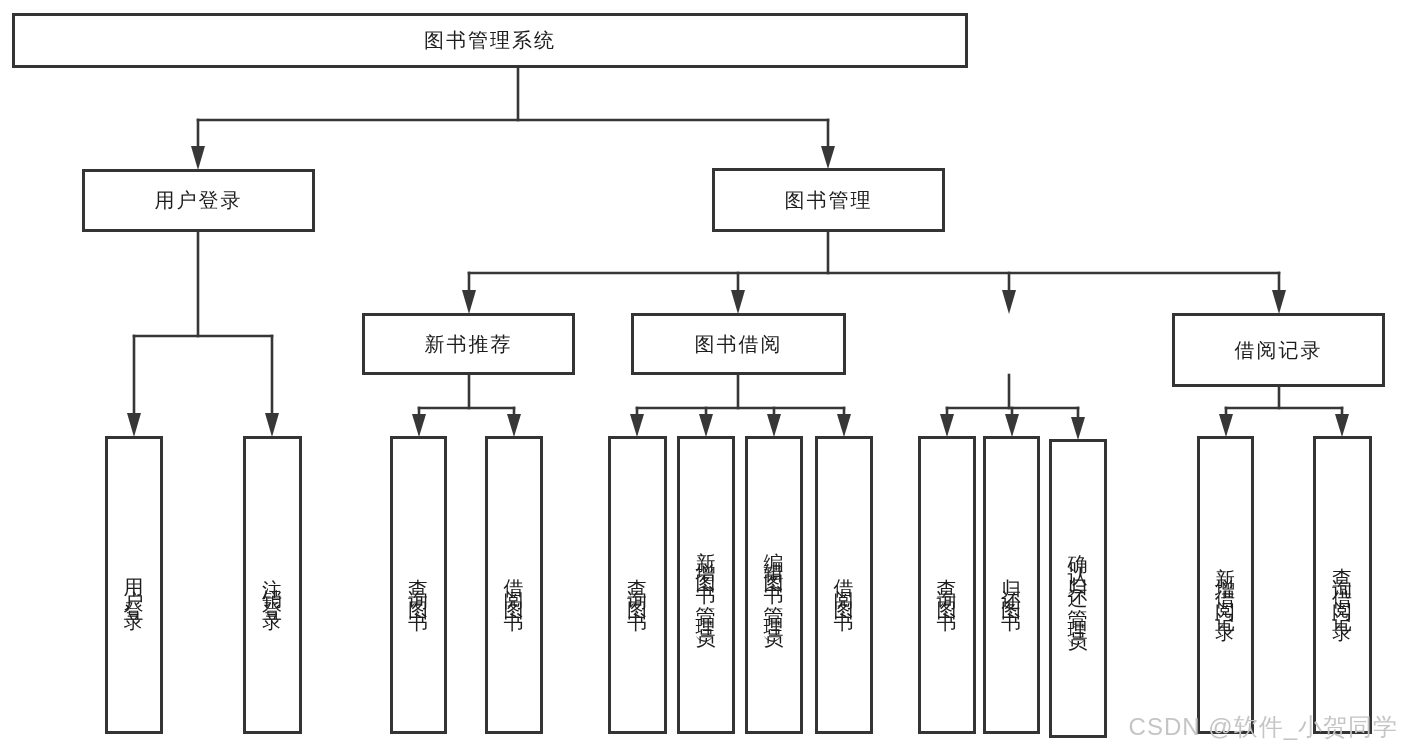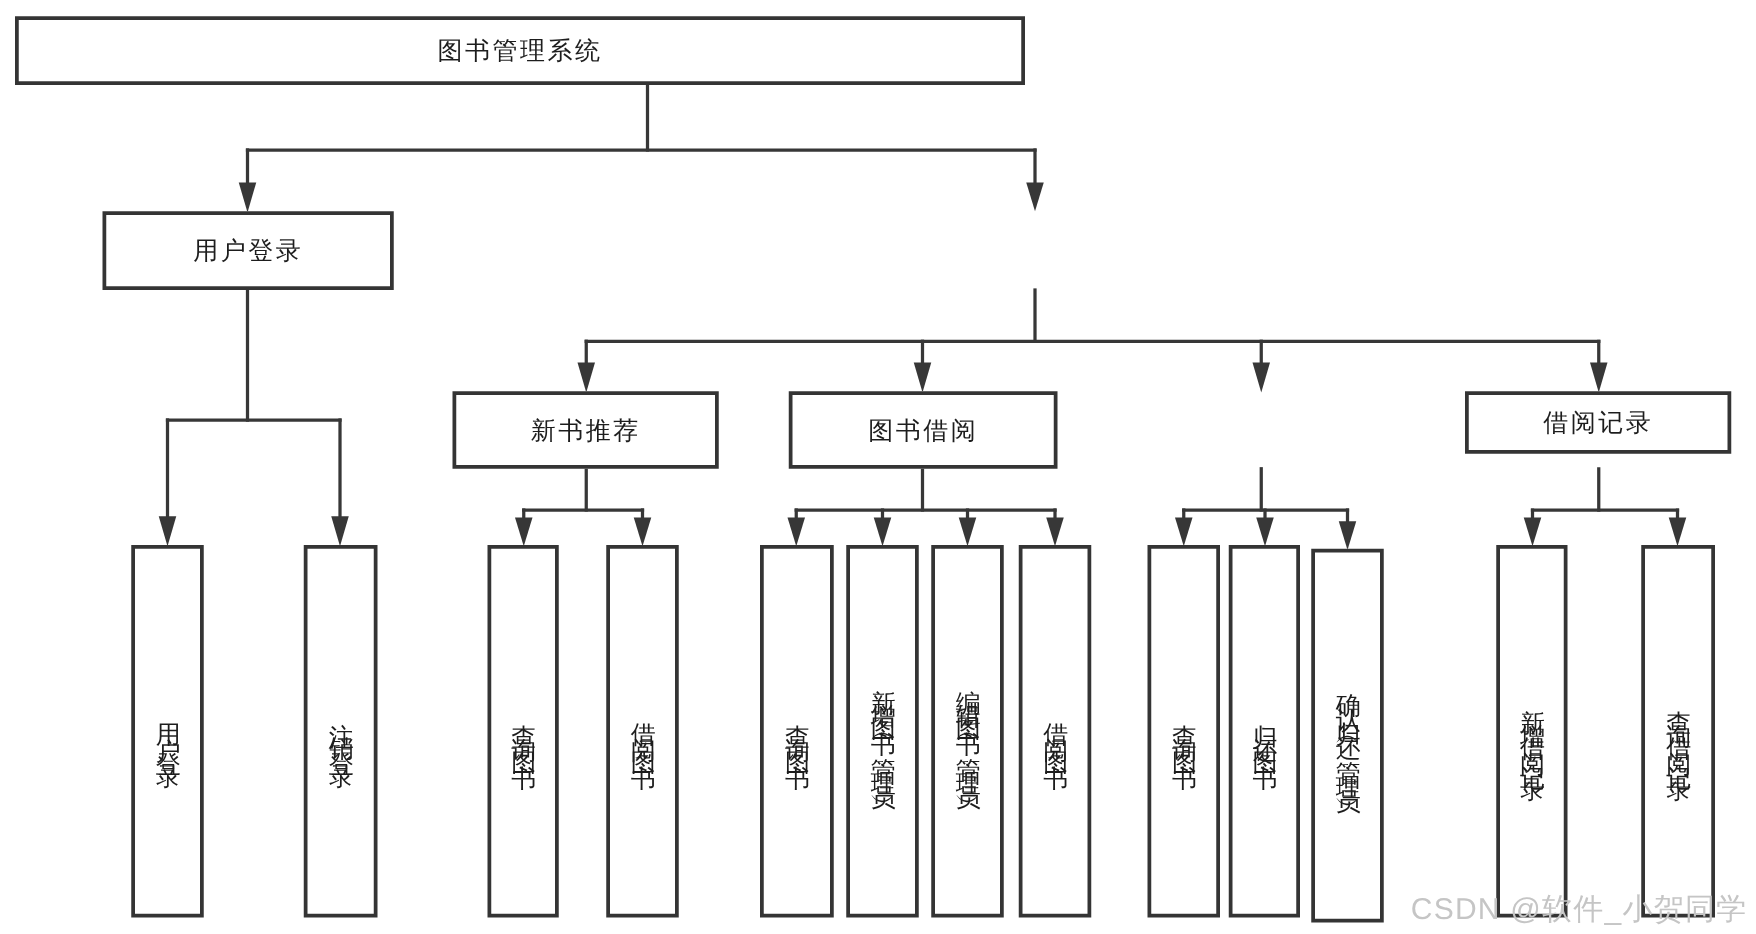--- a/index.html
+++ b/index.html
@@ -85,35 +85,38 @@
       <polygon points="767,414 781,414 774,437"></polygon>
       <polygon points="837,414 851,414 844,437"></polygon>
       <polygon points="940,414 954,414 947,437"></polygon>
       <polygon points="1005,414 1019,414 1012,437"></polygon>
       <polygon points="1071,417 1085,417 1078,440"></polygon>
       <polygon points="1219,414 1233,414 1226,437"></polygon>
       <polygon points="1335,414 1349,414 1342,437"></polygon>
     </g>
   </svg>
 
-  <div class="box" style="left:12px;top:13px;width:808px;height:55px">
+  <div class="box" style="left:12px;top:13px;width:956px;height:55px">
     <span class="lbl">图书管理系统</span>
   </div>
 
   <div class="box" style="left:82px;top:169px;width:233px;height:63px">
     <span class="lbl">用户登录</span>
+  </div>
+  <div class="box" style="left:712px;top:168px;width:233px;height:64px">
+    <span class="lbl">图书管理</span>
   </div>
 
   <div class="box" style="left:631px;top:313px;width:215px;height:62px">
     <span class="lbl">图书借阅</span>
   </div>
   <div class="box" style="left:362px;top:313px;width:213px;height:62px">
     <span class="lbl">新书推荐</span>
   </div>
-  <div class="box" style="left:1172px;top:313px;width:213px;height:50px">
+  <div class="box" style="left:1172px;top:313px;width:213px;height:74px">
     <span class="lbl">借阅记录</span>
   </div>
 
   <div class="box vert" style="left:105px;top:436px;width:58px;height:298px">
     <span class="lbl">用户登录</span>
   </div>
   <div class="box vert" style="left:243px;top:436px;width:59px;height:298px">
     <span class="lbl">注销登录</span>
   </div>
 

